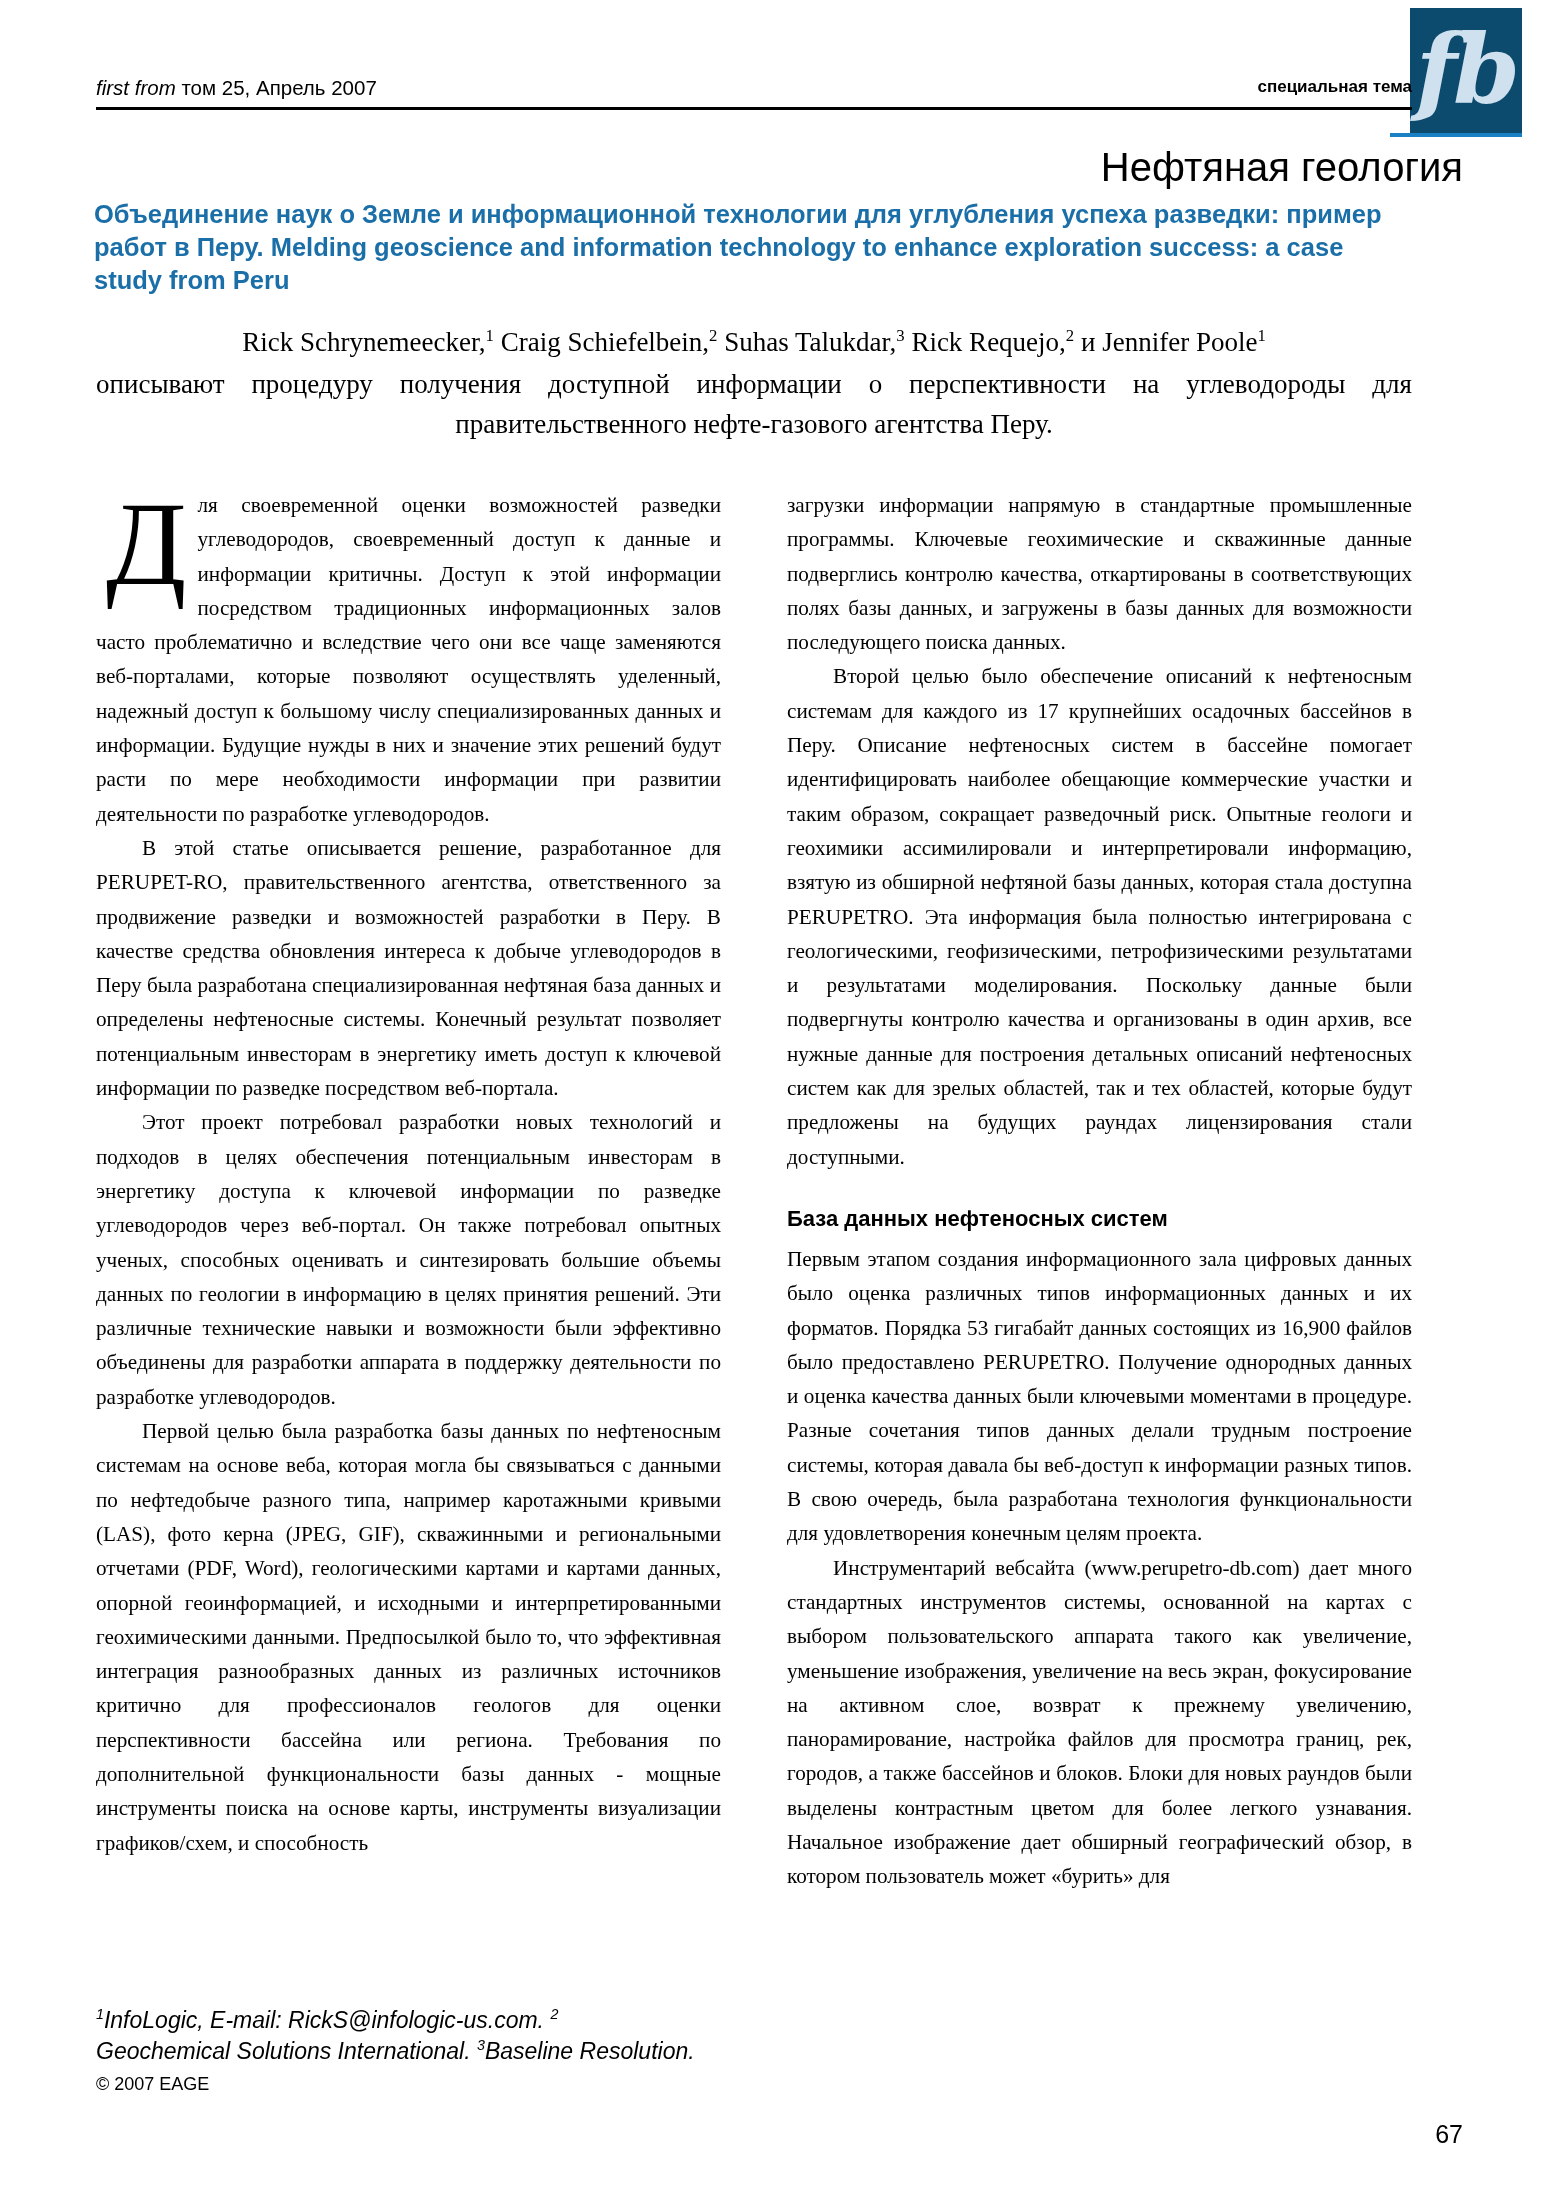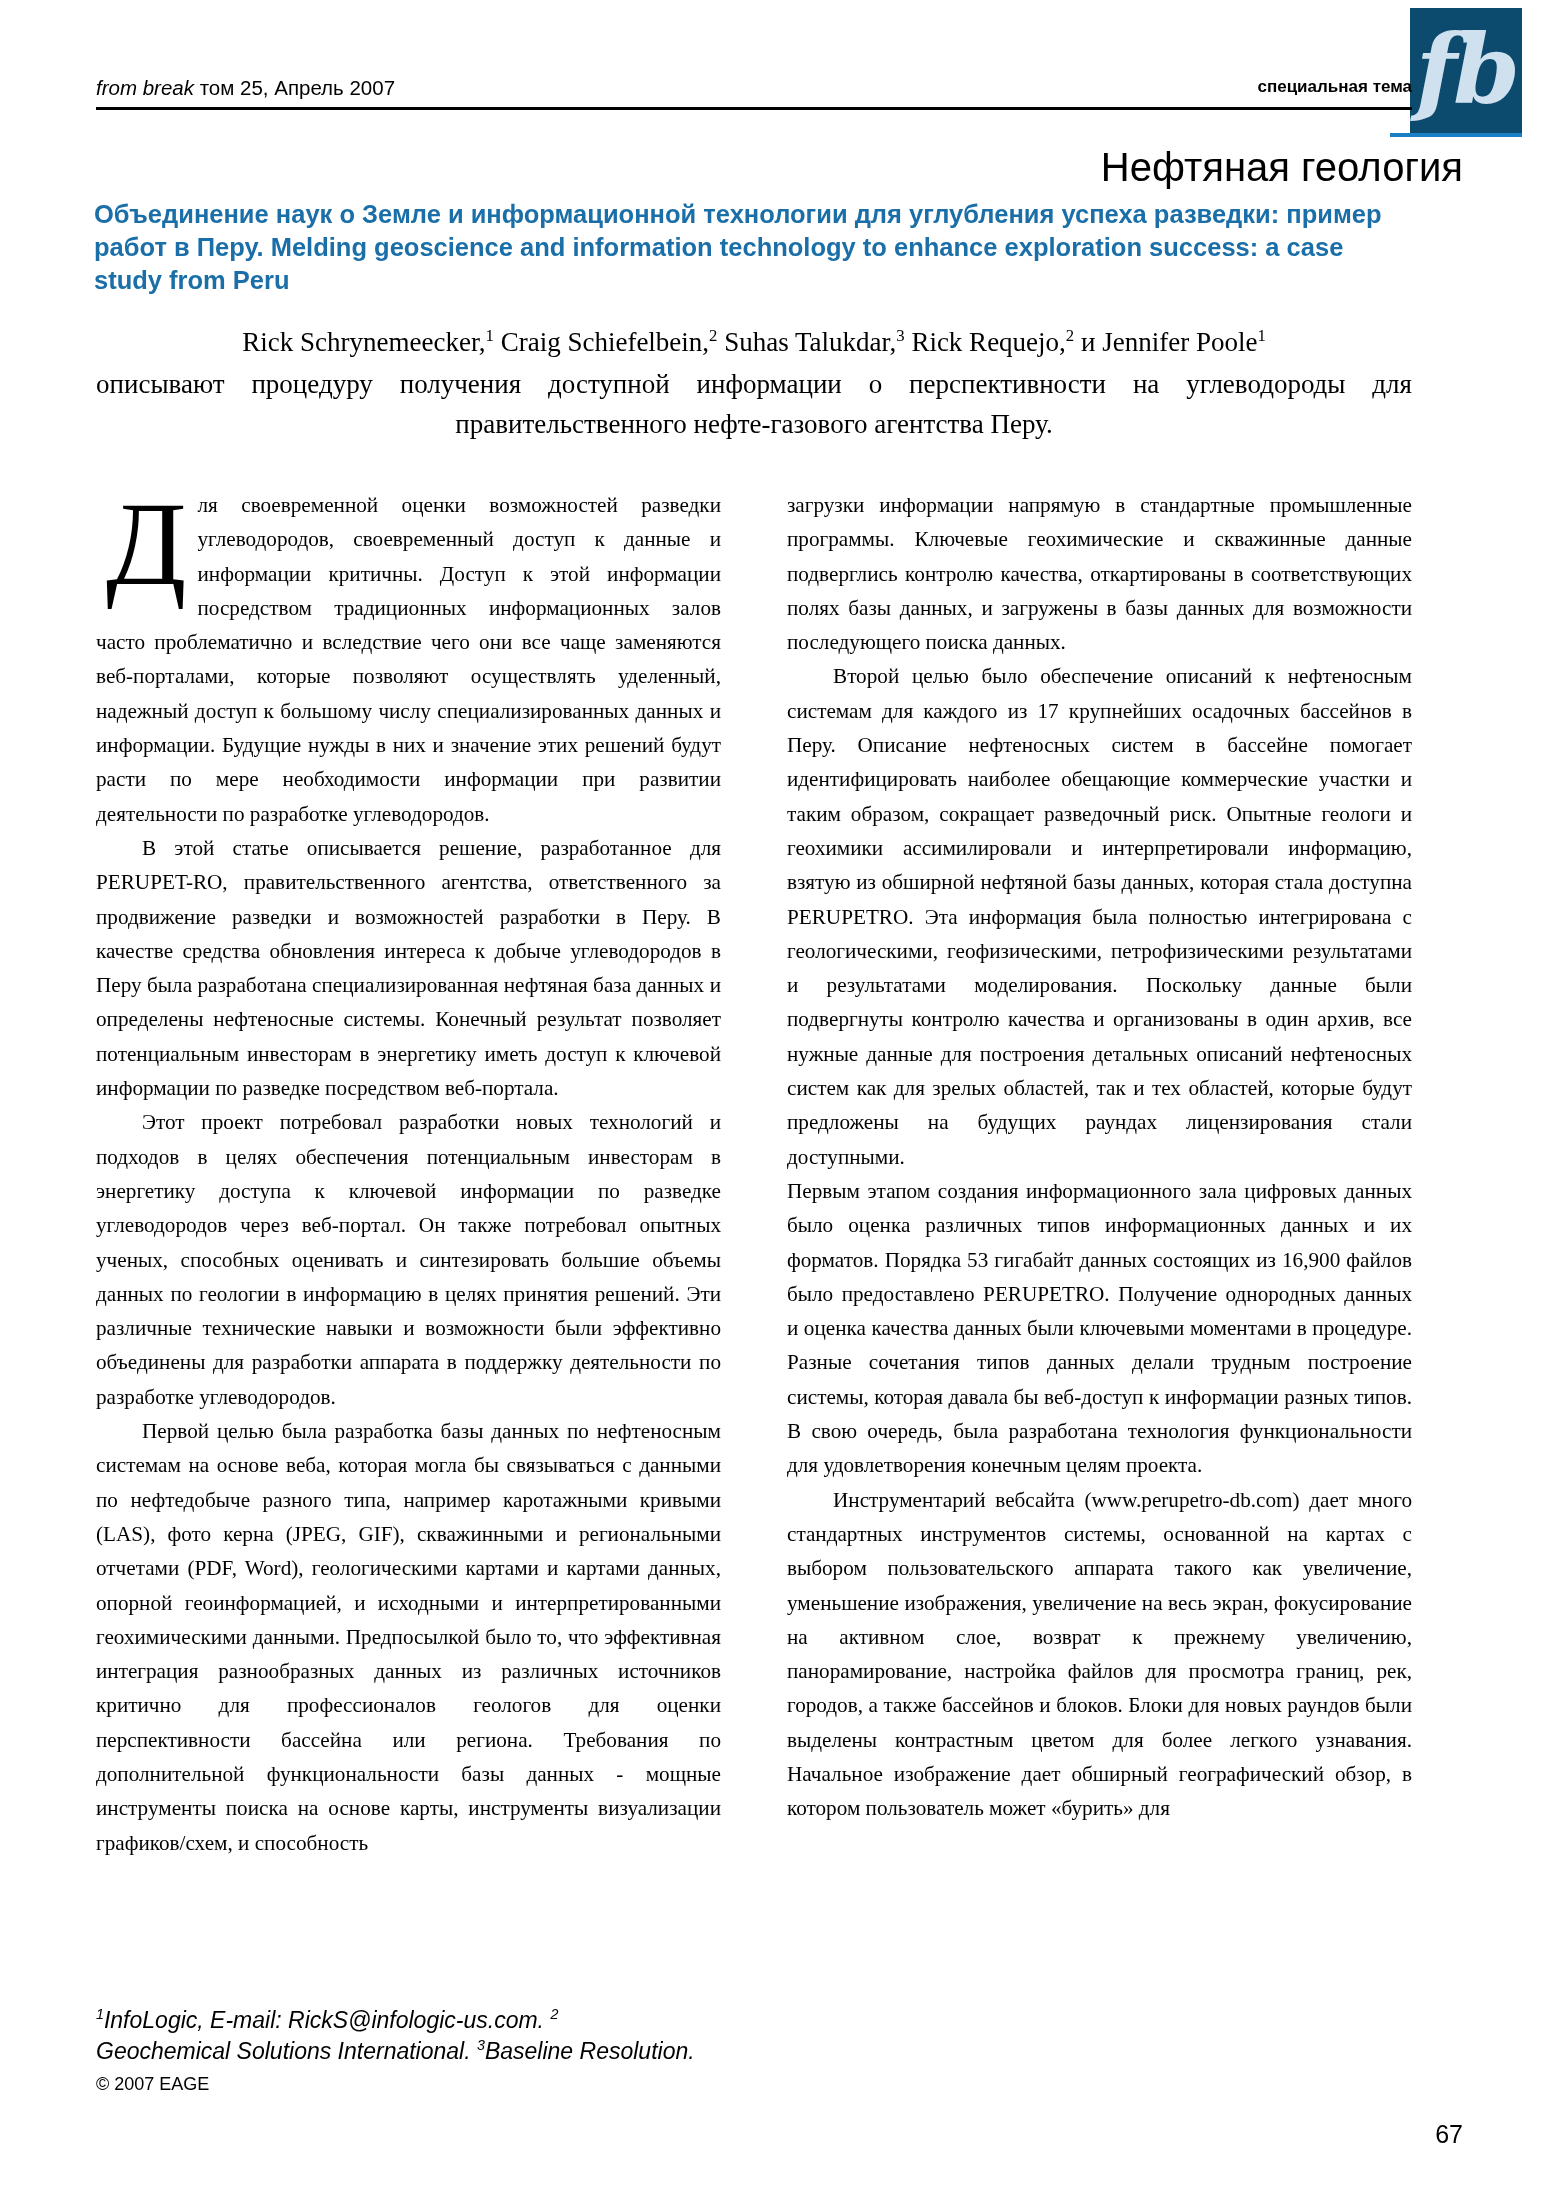--- a/index.html
+++ b/index.html
@@ -226,21 +226,21 @@
 <body>
 
 <div class="page">
 
   <div class="logo-box">
     <div class="logo-glyph">fb</div>
   </div>
   <div class="logo-underbar"></div>
 
   <div class="masthead">
-    <div class="masthead-left"><span class="fb-italic">from break</span><span> том 25, Апрель 2007</span></div>
+    <div class="masthead-left"><span class="fb-italic">first from</span><span> том 25, Апрель 2007</span></div>
     <div class="masthead-right">специальная тема</div>
   </div>
   <div class="masthead-rule"></div>
 
   <div class="section-kicker">Нефтяная геология</div>
 
   <div class="article-title">Объединение наук о Земле и информационной технологии для углубления успеха разведки: пример работ в Перу. Melding geoscience and information technology to enhance exploration success: a case study from Peru</div>
 
   <div class="byline">
     <span class="authors"><span>Rick Schrynemeecker,</span><sup>1</sup><span> Craig Schiefelbein,</span><sup>2</sup><span> Suhas Talukdar,</span><sup>3</sup><span> Rick Requejo,</span><sup>2</sup><span> и Jennifer Poole</span><sup>1</sup></span>
@@ -250,20 +250,21 @@
   <div class="col col-left">
     <p class="dropcap-para"><span class="dropcap">Д</span><span>ля своевременной оценки  возможностей разведки углеводородов, своевременный доступ к данные и информации критичны. Доступ к этой информации  посредством традиционных информационных залов часто проблематично и вследствие чего они все чаще заменяются веб-порталами, которые позволяют осуществлять уделенный, надежный доступ  к большому числу специализированных данных и информации. Будущие нужды в них и значение этих решений  будут расти по мере  необходимости информации  при развитии деятельности по разработке углеводородов.</span></p>
     <p>В этой статье описывается решение, разработанное  для PERUPET-RO, правительственного агентства, ответственного за продвижение разведки и возможностей разработки в Перу. В качестве средства обновления интереса к добыче углеводородов в Перу была разработана специализированная нефтяная база данных и определены нефтеносные системы. Конечный результат позволяет  потенциальным инвесторам в энергетику иметь доступ к ключевой информации по разведке посредством веб-портала.</p>
     <p>Этот проект потребовал разработки новых технологий и подходов  в целях обеспечения  потенциальным инвесторам в энергетику доступа  к ключевой информации по разведке углеводородов через веб-портал. Он также потребовал опытных ученых, способных  оценивать и синтезировать большие объемы данных по геологии в информацию в целях принятия решений. Эти различные технические навыки и возможности были эффективно объединены  для разработки аппарата в поддержку деятельности по разработке углеводородов.</p>
     <p>Первой целью была  разработка базы данных по нефтеносным системам на основе веба, которая могла бы связываться с данными по нефтедобыче разного типа, например каротажными кривыми (LAS), фото керна (JPEG, GIF), скважинными и региональными отчетами (PDF, Word), геологическими картами и картами данных, опорной геоинформацией, и исходными и интерпретированными геохимическими данными. Предпосылкой было то, что эффективная интеграция разнообразных данных из различных источников критично для профессионалов геологов для оценки перспективности бассейна или региона. Требования по дополнительной функциональности базы данных  - мощные инструменты поиска  на основе карты, инструменты визуализации графиков/схем, и способность</p>
   </div>
 
   <div class="col col-right">
     <p class="noindent">загрузки информации напрямую в стандартные промышленные программы. Ключевые геохимические и скважинные данные подверглись контролю качества, откартированы  в соответствующих полях базы данных, и загружены в базы данных для возможности последующего поиска данных.</p>
     <p>Второй целью было обеспечение описаний к нефтеносным системам  для каждого из 17 крупнейших осадочных бассейнов в Перу. Описание нефтеносных систем в бассейне помогает идентифицировать наиболее обещающие коммерческие участки и таким образом, сокращает разведочный риск. Опытные геологи и геохимики ассимилировали и интерпретировали информацию, взятую из обширной нефтяной базы данных, которая стала доступна PERUPETRO. Эта информация была полностью интегрирована с геологическими, геофизическими, петрофизическими результатами и результатами моделирования. Поскольку данные были подвергнуты контролю качества  и организованы в один архив, все нужные данные для построения детальных описаний нефтеносных систем как для зрелых областей, так и тех областей, которые будут предложены на будущих раундах лицензирования стали доступными.</p>
+    <h2 class="subhead">База данных нефтеносных систем</h2>
     <p class="noindent">Первым этапом создания информационного зала цифровых данных было оценка различных  типов информационных данных и их форматов. Порядка 53 гигабайт данных состоящих из 16,900 файлов было предоставлено PERUPETRO. Получение однородных данных и  оценка качества данных были ключевыми моментами в процедуре. Разные сочетания типов данных делали трудным построение системы, которая давала бы веб-доступ к информации разных типов. В свою очередь, была разработана технология функциональности для удовлетворения конечным целям проекта.</p>
     <p>Инструментарий вебсайта (www.perupetro-db.com) дает много стандартных инструментов системы, основанной на картах  с выбором пользовательского аппарата такого как увеличение, уменьшение изображения, увеличение на весь экран, фокусирование на  активном слое, возврат к прежнему увеличению, панорамирование, настройка файлов для просмотра границ, рек, городов, а также бассейнов и блоков. Блоки для новых раундов были выделены контрастным цветом для более легкого узнавания. Начальное изображение дает обширный географический обзор, в котором пользователь может «бурить» для</p>
   </div>
 
   <div class="footnote"><sup>1</sup><span>InfoLogic, E-mail: RickS@infologic-us.com. </span><sup>2</sup><span> Geochemical Solutions International. </span><sup>3</sup><span>Baseline Resolution.</span></div>
 
   <div class="copyright">© 2007 EAGE</div>
   <div class="folio">67</div>
 
 </div>

